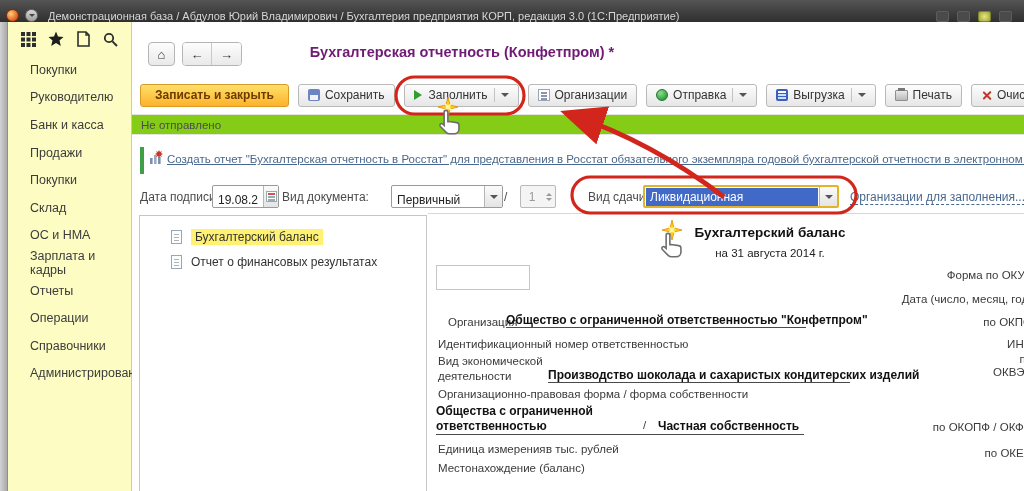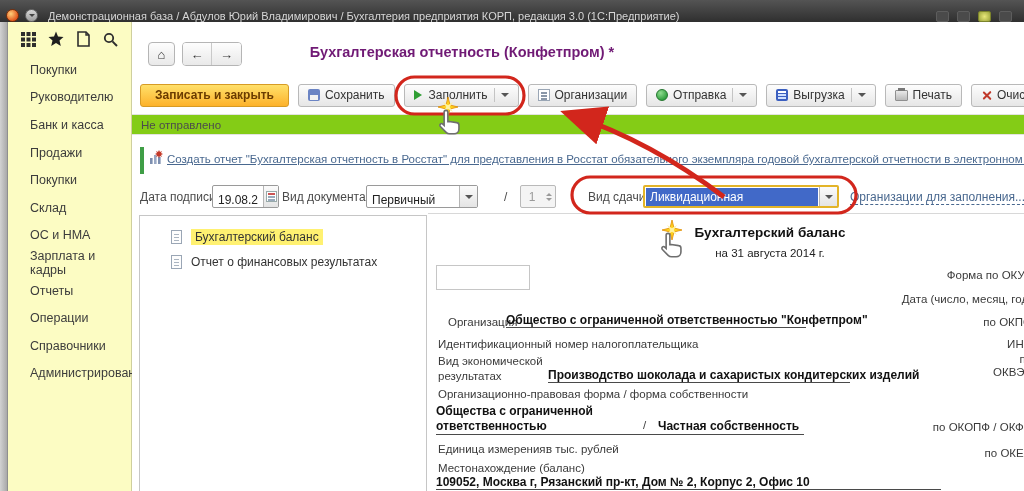--- a/index.html
+++ b/index.html
@@ -301,21 +301,21 @@
 
     <div class="filter-row">
       <span class="flabel" style="left:8px">Дата подписи:</span>
       <span class="field" style="left:80px; width:67px">
         <span class="val">19.08.2</span>
         <span class="mini-btn">
             <span class="ic-cal"></span>
           </span>
       </span>
       <span class="flabel" style="left:150px">Вид документа:</span>
-      <span class="field" style="left:234px; width:112px">
+      <span class="field" style="left:259px; width:112px">
         <span class="val">Первичный</span>
         <span class="mini-btn">
             <span class="caret"></span>
           </span>
       </span>
       <span class="flabel" style="left:372px">/</span>
       <span class="spinner" style="left:388px">
         <span class="val">1</span>
         <span class="spin-arrows">
             <i class="up"></i>
@@ -348,44 +348,43 @@
       <div class="form-sub">на 31 августа 2014 г.</div>
       <div class="empty-box"></div>
 
       <span class="fr" style="top:55px">Форма по ОКУД</span>
       <span class="fr" style="top:79px">Дата (число, месяц, год)</span>
 
       <span class="fp" style="left:20px; top:102px">Организация</span>
       <span class="fp b uline" style="left:78px; top:99px; width:300px; text-align:center">Общество с ограниченной ответственностью "Конфетпром"</span>
       <span class="fr" style="top:102px">по ОКПО</span>
 
-      <span class="fp" style="left:10px; top:124px">Идентификационный номер налогоплательщика</span>
+      <span class="fp" style="left:10px; top:124px">Идентификационный номер ответственностью</span>
       <span class="fr" style="top:124px">ИНН</span>
 
       <span class="fp" style="left:10px; top:141px">Вид экономической</span>
-      <span class="fp" style="left:10px; top:156px">результатах</span>
+      <span class="fp" style="left:10px; top:156px">деятельности</span>
       <span class="fp b uline" style="left:120px; top:154px; width:302px; text-align:center">Производство шоколада и сахаристых кондитерских изделий</span>
       <span class="fr" style="top:139px">по</span>
       <span class="fr" style="top:152px">ОКВЭД</span>
 
       <span class="fp" style="left:10px; top:174px">Организационно-правовая форма / форма собственности</span>
       <span class="fp b" style="left:8px; top:190px">Общества с ограниченной</span>
       <span class="fp uline" style="left:8px; top:205px; width:368px; height:16px">
         <span class="fp b" style="left:0; top:0">ответственностью</span>
         <span class="fp" style="left:207px; top:0">/</span>
         <span class="fp b" style="left:222px; top:0">Частная собственность</span>
       </span>
       <span class="fr" style="top:207px">по ОКОПФ / ОКФС</span>
 
       <span class="fp" style="left:10px; top:229px">Единица измерения:</span>
       <span class="fp" style="left:118px; top:229px">в тыс. рублей</span>
       <span class="fr" style="top:233px">по ОКЕИ</span>
 
       <span class="fp" style="left:10px; top:248px">Местонахождение (баланс)</span>
-      <span class="fp b uline" style="left:8px; top:261px; width:505px; height:15px">109052, Москва г, Рязанский пр-кт, Дом № 2, Корпус 2, Офис 10</span>
     </div>
   </div>
 
   <svg class="annot" viewBox="0 0 1024 491">
     <defs>
       <marker id="ah" orient="auto" markerWidth="9" markerHeight="8" refX="6.5" refY="4">
         <path d="M0 0 L9 4 L0 8 z" fill="#d2261c"></path>
       </marker>
     </defs>
     <rect x="396" y="77" width="128" height="37" rx="18.5" fill="none" stroke="#d2261c" stroke-width="3.2"></rect>

